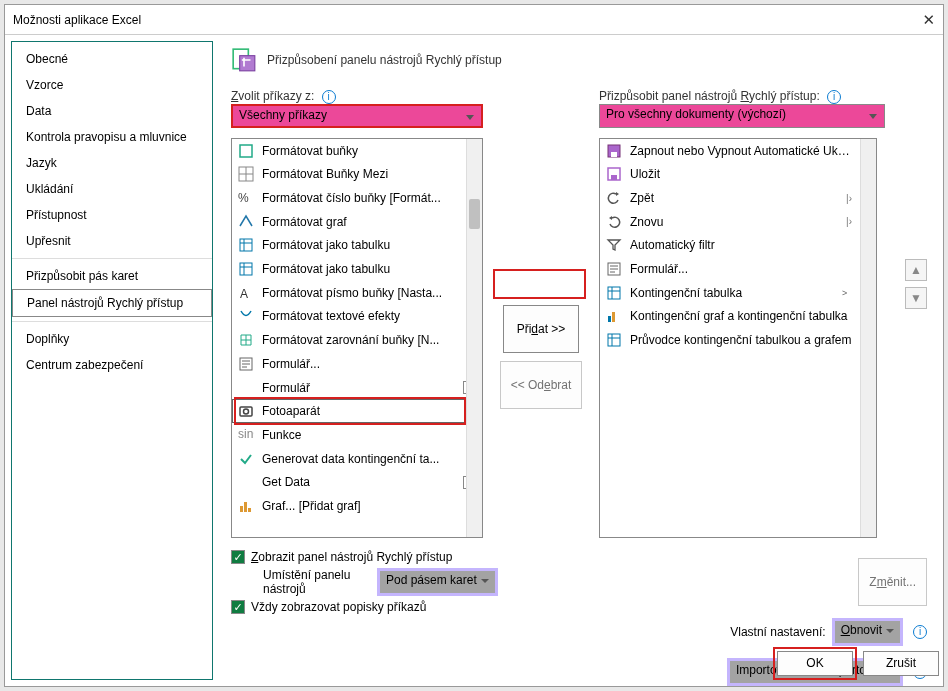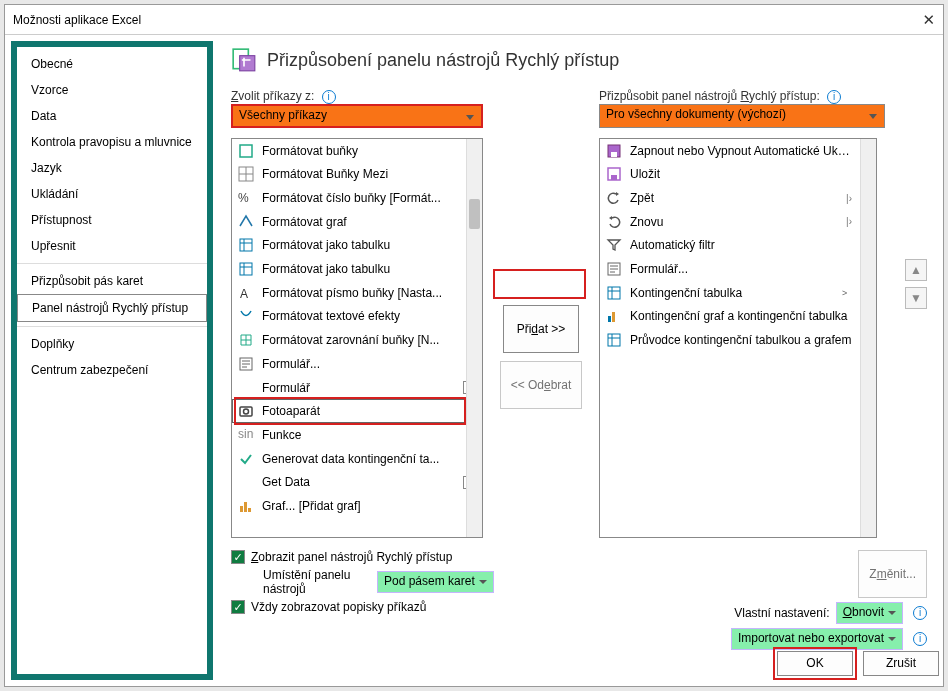--- a/index.html
+++ b/index.html
@@ -2,64 +2,64 @@
 <html><head>
 <meta charset="utf-8">
 <style>
   * { box-sizing: border-box; margin: 0; padding: 0; font-family: "Segoe UI", Tahoma, sans-serif; font-size: 12px; }
   body { background: #e8e8e8; width: 948px; height: 691px; padding: 4px; }
   .dialog { width: 940px; height: 683px; background: #fff; border: 1px solid #999; position: relative; }
   .titlebar { height: 30px; border-bottom: 1px solid #ccc; display: flex; align-items: center; padding: 0 8px; }
   .titlebar .title { flex: 1; }
   .titlebar .close { width: 30px; text-align: right; font-size: 15px; color: #333; cursor: pointer; font-family: Arial; }
   .body { display: flex; height: calc(100% - 30px); }
-  .sidebar { width: 210px; border: 6px solid #0f766e; margin: 6px; padding: 4px 0; overflow: hidden; }
+  .sidebar { width: 210px; border: 1px solid #0f766e; margin: 6px; padding: 4px 0; overflow: hidden; }
   .sidebar-item { padding: 6px 14px; cursor: pointer; }
   .sidebar-item.selected { border: 1px solid #888; background: #fff; }
   .sep { border-top: 1px solid #ddd; margin: 4px 0; }
   .main { flex: 1; padding: 12px 16px 8px 12px; position: relative; }
   .head-row { display: flex; align-items: center; gap: 10px; margin-bottom: 16px; }
   .head-icon { width: 26px; height: 26px; }
-  .head-title { font-size: 18px; color: #333; }
+  .head-title { font-size: 12px; color: #333; }
   .cols { display: flex; gap: 12px; }
   .col { display: flex; flex-direction: column; }
   .label-row { margin-bottom: 0; color: #333; }
   .u-letter { text-decoration: underline; }
   .help { display: inline-block; width: 14px; height: 14px; border: 1px solid #0a7bd1; border-radius: 50%; color: #0a7bd1; text-align: center; line-height: 12px; font-size: 10px; margin-left: 4px; vertical-align: middle; }
-  .select { border: 1px solid #888; height: 24px; padding: 2px 20px 2px 6px; position: relative; background: #f97316; cursor: pointer; }
+  .select { border: 1px solid #888; height: 24px; padding: 2px 20px 2px 6px; position: relative; background: #ec4899; cursor: pointer; }
   .select::after { content: ""; position: absolute; right: 7px; top: 9px; width: 0; height: 0; border-left: 4px solid transparent; border-right: 4px solid transparent; border-top: 5px solid #555; }
   .select.red { border: 2.5px solid #d6201f; }
   .listbox { border: 1px solid #888; margin-top: 10px; width: 252px; height: 400px; overflow: hidden; position: relative; }
   .listbox .scroll { position: absolute; right: 0; top: 0; bottom: 0; width: 16px; background: #f0f0f0; border-left: 1px solid #ddd; }
   .thumb { position: absolute; left: 2px; right: 2px; top: 60px; height: 30px; background: #c0c0c0; border-radius: 2px; }
   .li-row { display: flex; align-items: center; height: 23.7px; padding: 0 6px 0 6px; gap: 8px; cursor: pointer; }
   .li-row .icon { width: 16px; height: 16px; display: flex; align-items: center; justify-content: center; }
   .li-row .txt { flex: 1; white-space: nowrap; overflow: hidden; text-overflow: ellipsis; }
   .li-row .sub { width: 10px; color: #666; font-size: 9px; }
   .li-row.selected { border: 1px solid #666; background: #fff; padding: 0 5px; }
   .li-row .dropdown-ind { width: 13px; height: 13px; border: 1px solid #888; display: flex; align-items: center; justify-content: center; font-size: 8px; color: #555; }
   .red-box { position: absolute; border: 2.5px solid #d6201f; pointer-events: none; }
   .mid-col { width: 92px; display: flex; flex-direction: column; justify-content: center; align-items: center; gap: 8px; padding-top: 88px; }
   .btn { border: 1px solid #888; background: #fdfdfd; padding: 16px 10px; min-width: 76px; text-align: center; cursor: pointer; }
   .btn.disabled { color: #737373; border-color: #c8c8c8; cursor: default; }
   .right-list { border: 1px solid #888; margin-top: 10px; width: 278px; height: 400px; position: relative; padding-right: 18px; }
   .right-list .scroll { position: absolute; right: 0; top: 0; bottom: 0; width: 16px; background: #f0f0f0; border-left: 1px solid #ddd; }
   .bottom-area { margin-top: 8px; display: flex; gap: 30px; }
   .chk-row { display: flex; align-items: center; gap: 6px; margin: 4px 0; }
   .chk { width: 14px; height: 14px; border: 1px solid #888; background: #107c41; color: #fff; font-size: 11px; line-height: 12px; text-align: center; }
-  .small-select { display: inline-block; border: 1px solid #c4b5fd; height: 22px; padding: 2px 18px 2px 6px; position: relative; cursor: pointer; background: #86efac; }
+  .small-select { display: inline-block; border: 3px solid #c4b5fd; height: 28px; padding: 2px 18px 2px 6px; position: relative; cursor: pointer; background: #a3a3a3; }
   .small-select::after { content: ""; position: absolute; right: 6px; top: 8px; width: 0; height: 0; border-left: 4px solid transparent; border-right: 4px solid transparent; border-top: 4px solid #555; }
   .footer { position: absolute; right: 4px; bottom: 10px; display: flex; gap: 10px; }
   .footer .btn-f { border: 1px solid #888; background: #fdfdfd; width: 76px; height: 25px; text-align: center; line-height: 23px; cursor: pointer; }
   .updown { display: flex; flex-direction: column; gap: 6px; margin-top: 170px; margin-left: 4px; }
   .updown .ud { width: 22px; height: 22px; border: 1px solid #bbb; background: #f5f5f5; display: flex; align-items: center; justify-content: center; color: #888; }
   .col-right { width: 290px; }
   .col-left { width: 252px; }
   .bottom-right { margin-left: auto; }
-  .bottom-right .row { display: flex; align-items: center; gap: 6px; justify-content: flex-end; margin: 4px 0; }
+  .bottom-right .row { display: flex; align-items: center; gap: 6px; justify-content: flex-end; margin: 12px 0; }
 </style>
 </head>
 <body>
 
 <div class="dialog">
   <div class="titlebar">
     <span class="title">Možnosti aplikace Excel</span>
     <span class="close">✕</span>
   </div>
   <div class="body">

